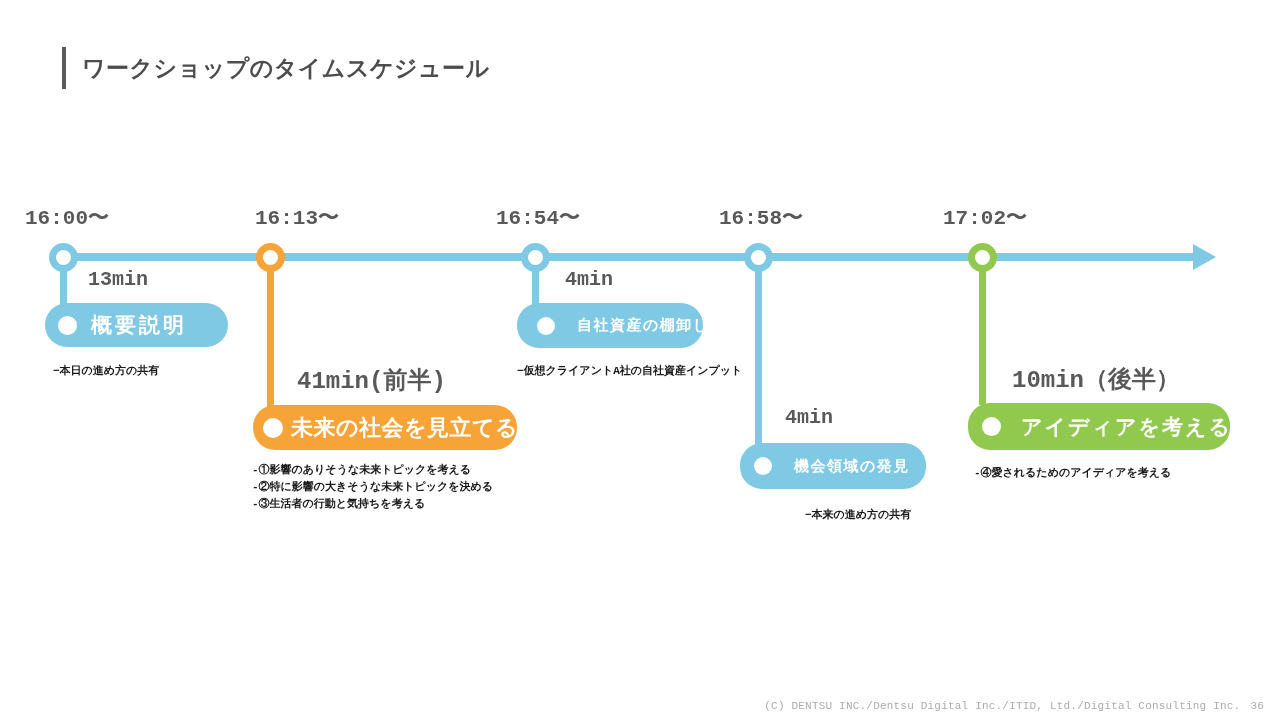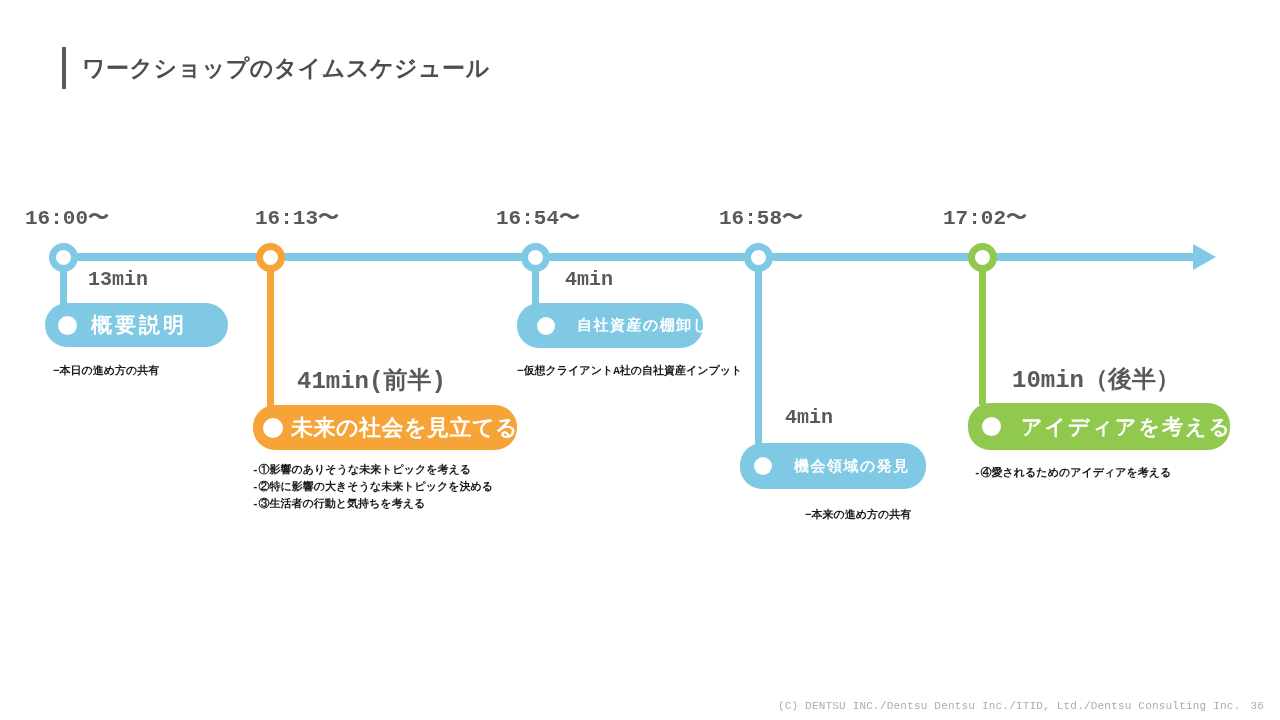--- a/index.html
+++ b/index.html
@@ -109,17 +109,17 @@
   <div class="node green" style="left:968px;"></div>
   <div class="stem green" style="left:979px;top:268px;height:137px;"></div>
   <div class="dur big" style="left:1012px;top:363px;">10min（後半）</div>
   <div class="task green" style="left:968px;top:403px;width:262px;height:47px;padding-left:14px;gap:20px;">
     <span class="bullet" style="width:19px;height:19px;"></span>
     <span class="task-label" style="font-size:21px;letter-spacing:2px;">アイディアを考える</span>
   </div>
   <div class="note" style="left:972px;top:464px;">-④愛されるためのアイディアを考える</div>
 
   <div class="footer">
-    <span>(C) DENTSU INC./Dentsu Dentsu Inc./ITID, Ltd./Dentsu Consulting Inc.</span>
+    <span>(C) DENTSU INC./Dentsu Digital Inc./ITID, Ltd./Digital Consulting Inc.</span>
     <span>36</span>
   </div>
 
 </div>
 
 </body></html>

